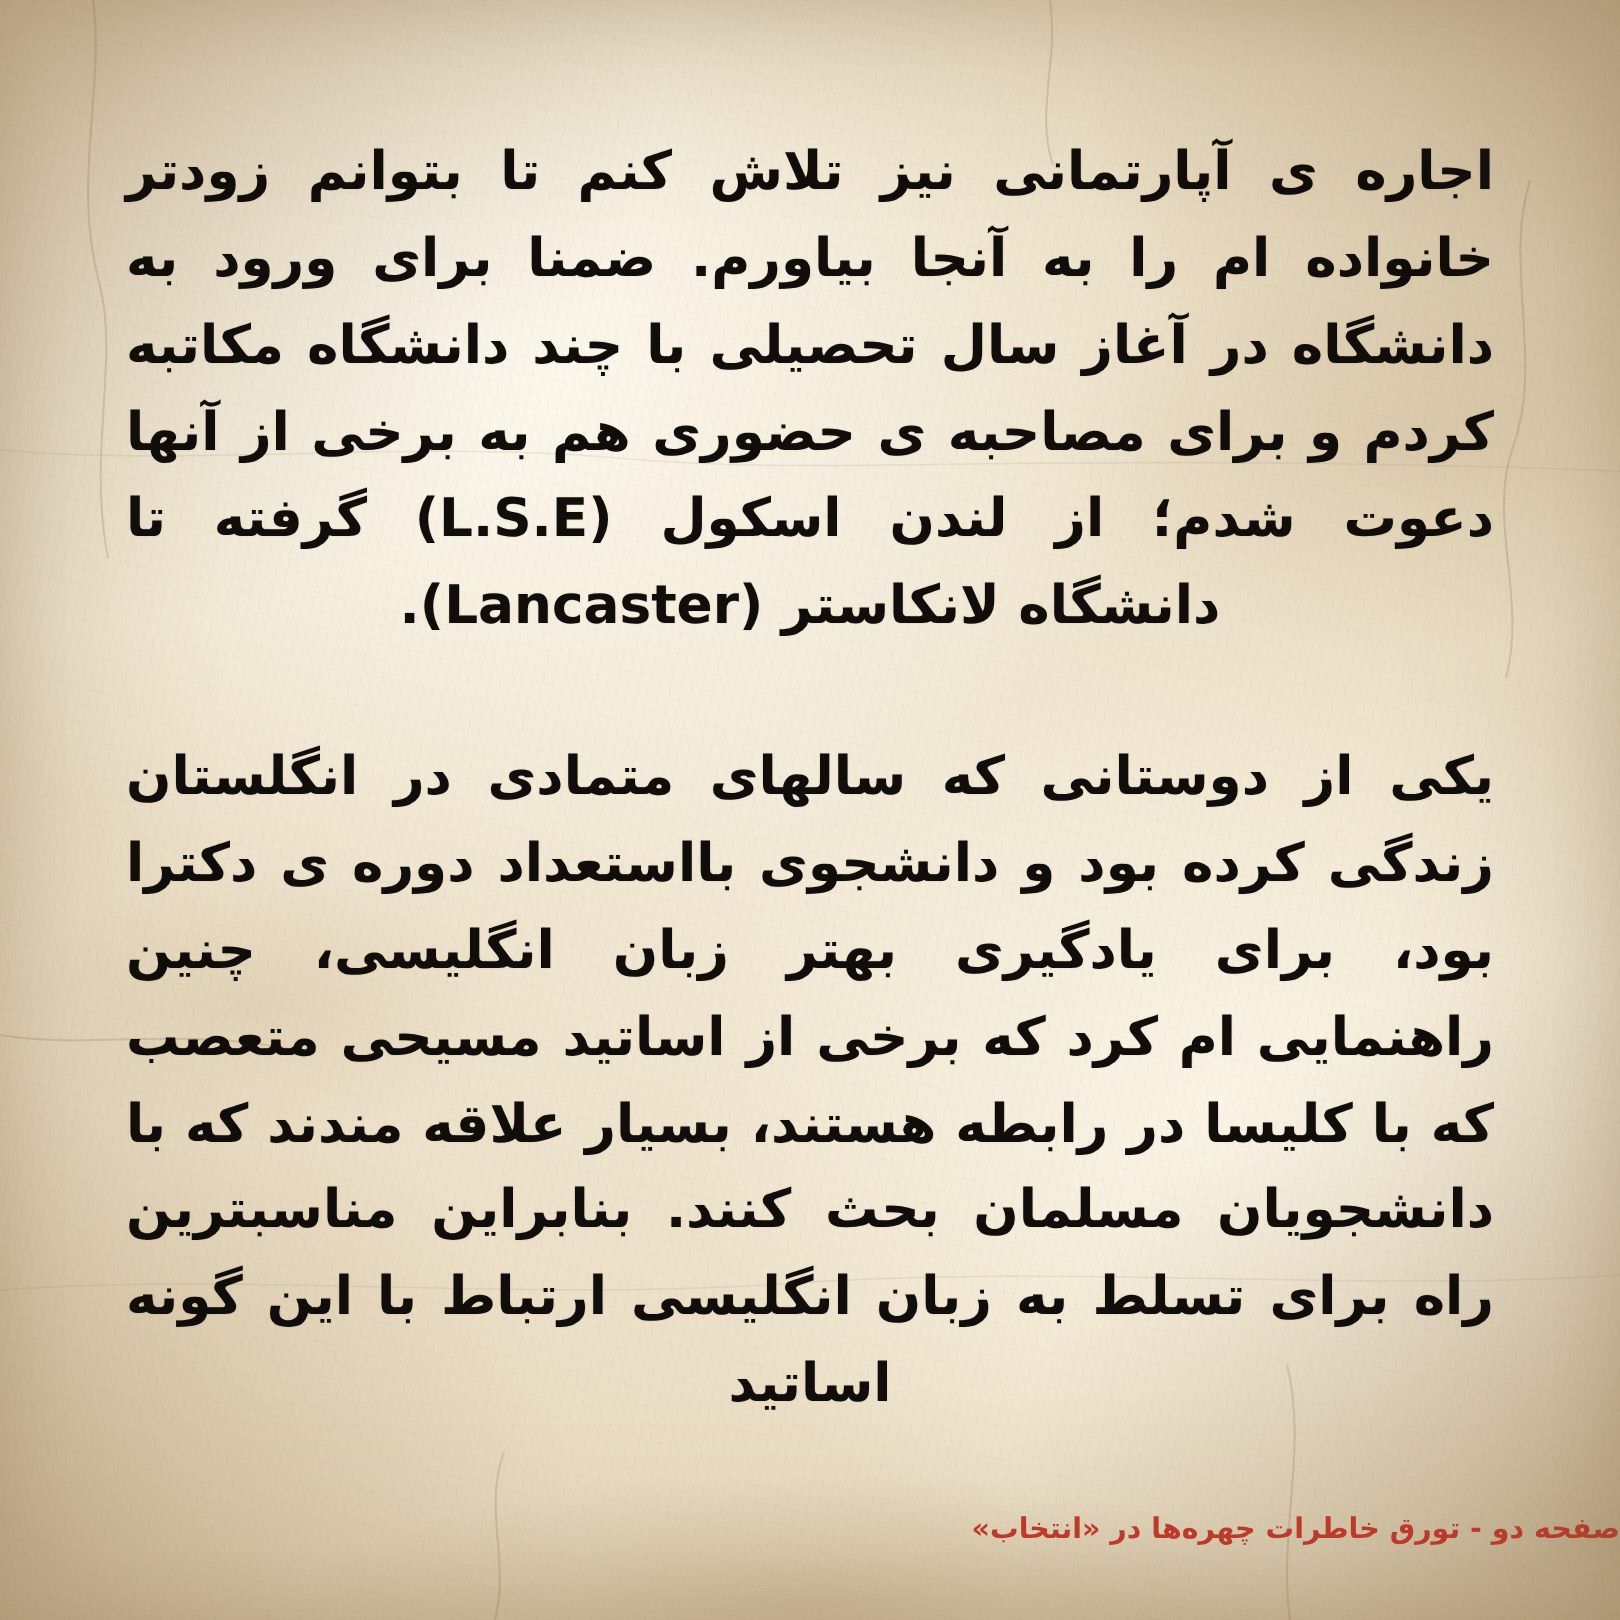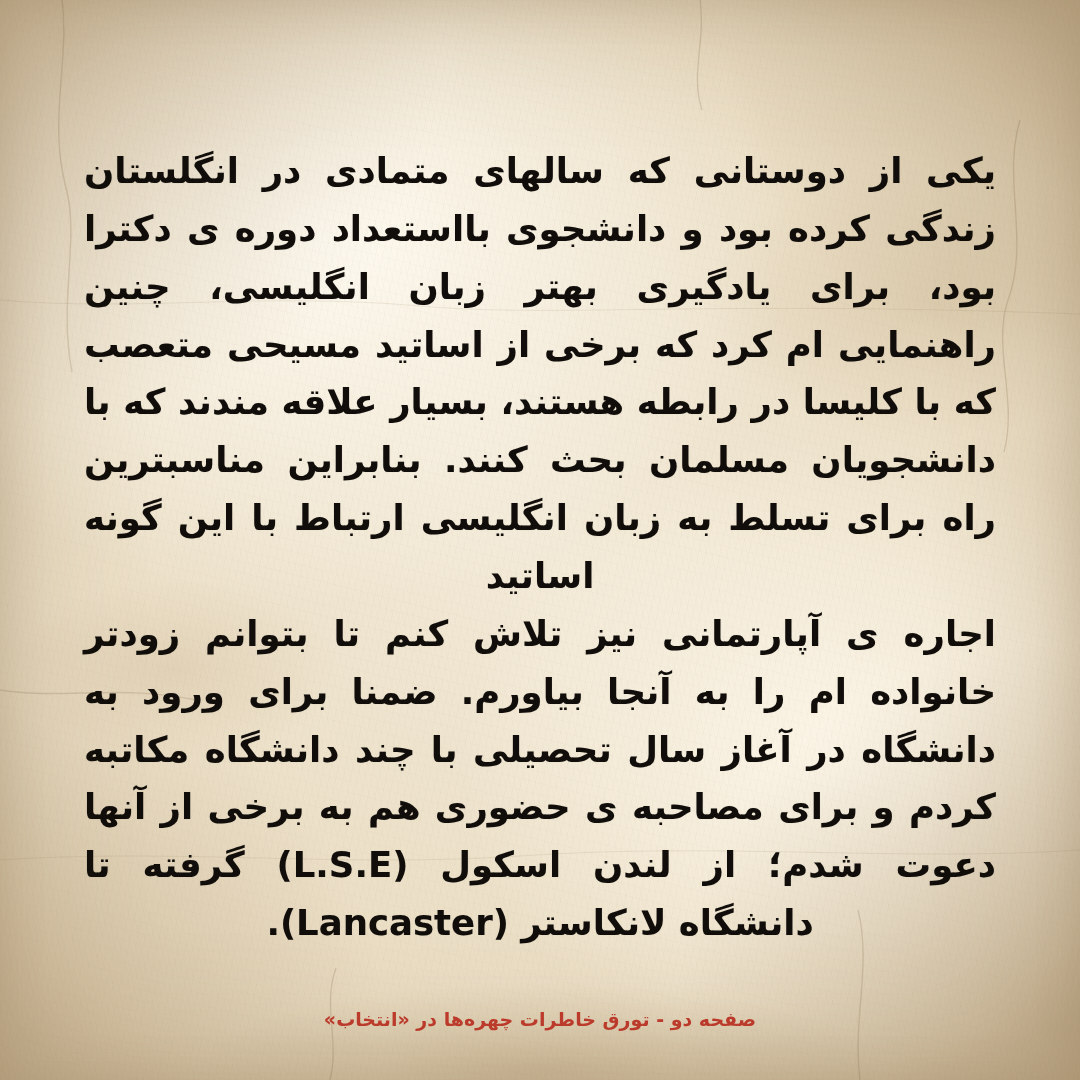--- a/index.html
+++ b/index.html
@@ -85,21 +85,21 @@
   .para.p2 {
     margin-top: 56px;
     margin-bottom: 0;
   }
 
   .caption {
     position: absolute;
     left: 0;
     right: 0;
     bottom: 50px;
-    text-align: center;
+    text-align: right;
     color: #c0392b;
     font-size: 19px;
     font-weight: 700;
     direction: rtl;
     letter-spacing: 0px;
   }
 </style>
 </head>
 <body>
 
@@ -118,20 +118,20 @@
       <path d="M860,1080 C852,1020 872,966 858,910"></path>
       <path d="M330,1080 C340,1040 322,1006 336,968"></path>
     </g>
     <g stroke="rgba(150,122,82,0.14)" fill="none" stroke-width="1">
       <path d="M0,300 C140,312 260,292 420,306 C560,318 700,300 1080,314"></path>
       <path d="M0,860 C180,848 340,868 520,856 C720,842 900,862 1080,850"></path>
     </g>
   </svg>
 
   <div class="content">
+    <p class="para p1">اجاره ی آپارتمانی نیز تلاش کنم تا بتوانم زودتر خانواده ام را به آنجا بیاورم. ضمنا برای ورود به دانشگاه در آغاز سال تحصیلی با چند دانشگاه مکاتبه کردم و برای مصاحبه ی حضوری هم به برخی از آنها دعوت شدم؛ از لندن اسکول (L.S.E) گرفته تا دانشگاه لانکاستر (Lancaster).</p>
     <p class="para p2">یکی از دوستانی که سالهای متمادی در انگلستان زندگی کرده بود و دانشجوی بااستعداد دوره ی دکترا بود، برای یادگیری بهتر زبان انگلیسی، چنین راهنمایی ام کرد که برخی از اساتید مسیحی متعصب که با کلیسا در رابطه هستند، بسیار علاقه مندند که با دانشجویان مسلمان بحث کنند. بنابراین مناسبترین راه برای تسلط به زبان انگلیسی ارتباط با این گونه اساتید</p>
-    <p class="para p1">اجاره ی آپارتمانی نیز تلاش کنم تا بتوانم زودتر خانواده ام را به آنجا بیاورم. ضمنا برای ورود به دانشگاه در آغاز سال تحصیلی با چند دانشگاه مکاتبه کردم و برای مصاحبه ی حضوری هم به برخی از آنها دعوت شدم؛ از لندن اسکول (L.S.E) گرفته تا دانشگاه لانکاستر (Lancaster).</p>
   </div>
 
   <div class="caption">صفحه دو - تورق خاطرات چهره‌ها در «انتخاب»</div>
 
   <div class="vignette"></div>
 </div>
 
 </body></html>

